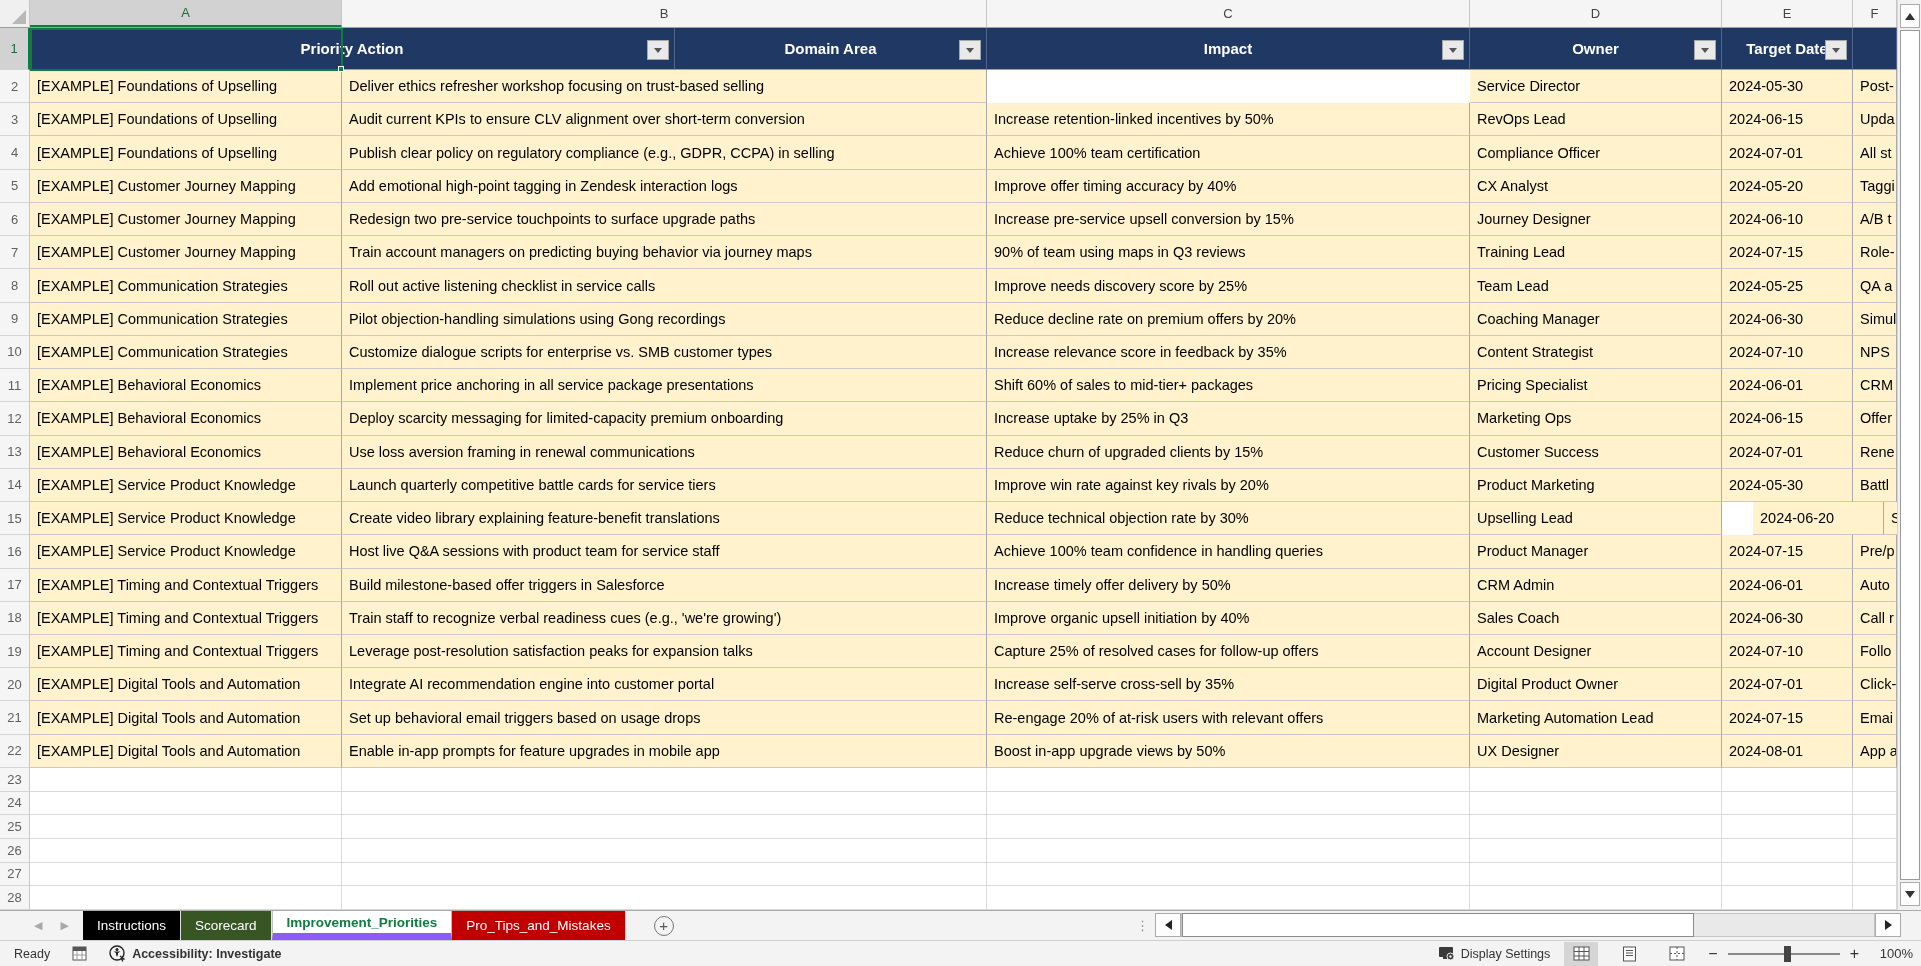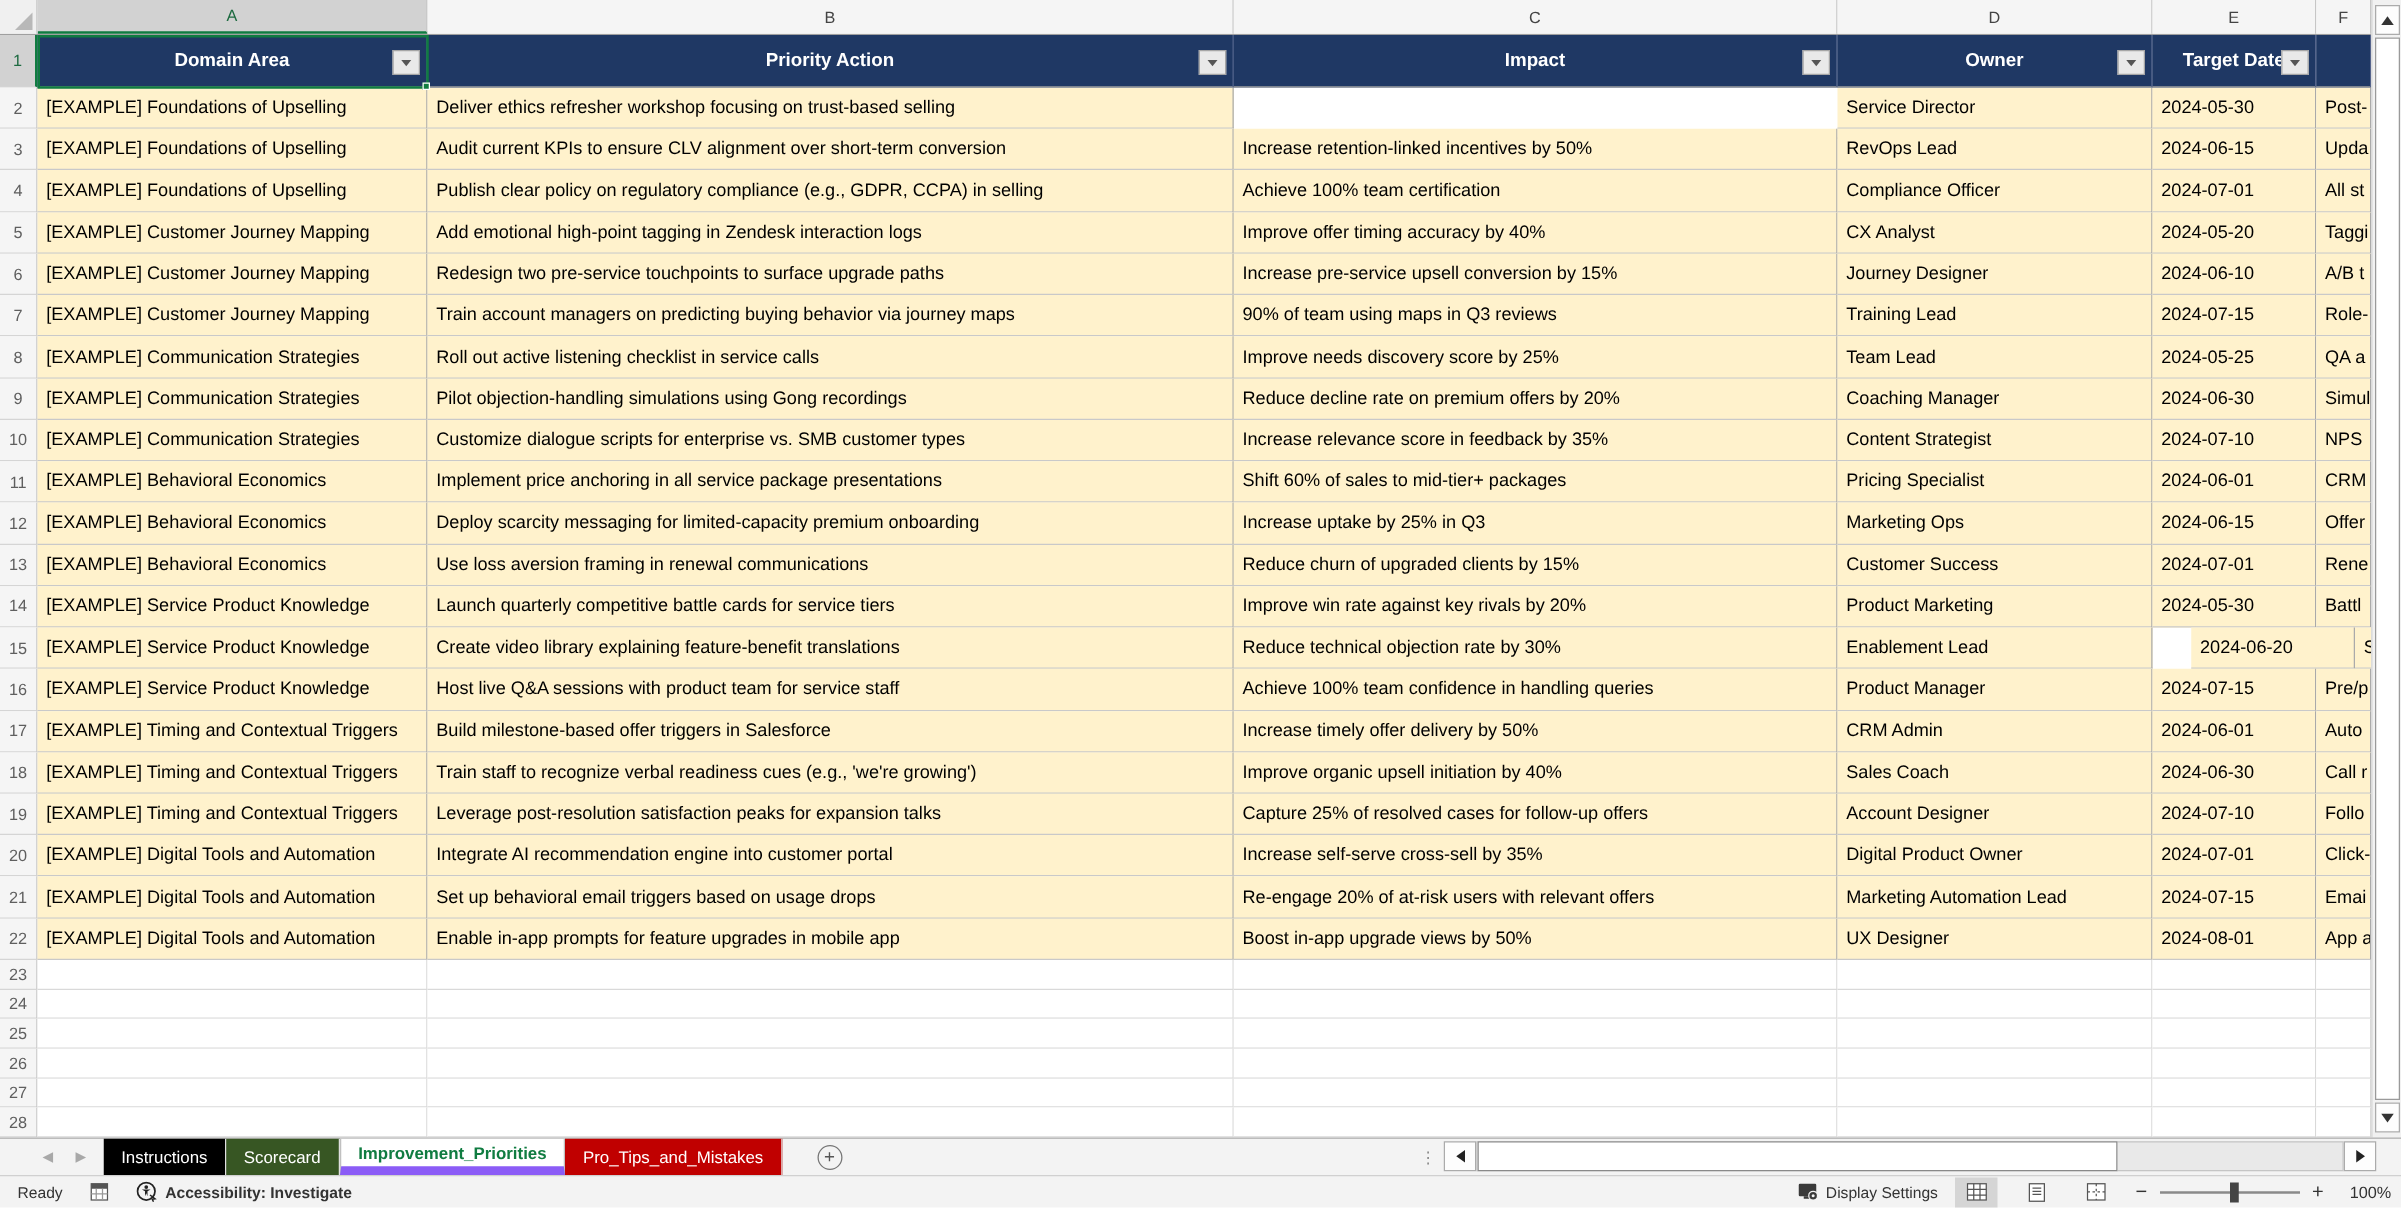--- a/index.html
+++ b/index.html
@@ -109,24 +109,24 @@
         <div class="colletter" style="width: 483px; flex: 0 0 483px;">C</div>
         <div class="colletter" style="width: 252px; flex: 0 0 252px;">D</div>
         <div class="colletter" style="width: 131px; flex: 0 0 131px;">E</div>
         <div class="colletter" style="width: 44px; flex: 0 0 44px;">F</div>
       </div>
   </div>
 
   <div id="grid">
     <div class="row" id="headerrow">
         <div class="gut sel">1</div>
-        <div class="hcell" style="width: 312px; flex: 0 0 312px;">Domain Area<div class="filterbtn">
+        <div class="hcell" style="width: 645px; flex: 0 0 645px;">Priority Action<div class="filterbtn">
             <div class="arr"></div>
           </div></div>
-        <div class="hcell" style="width: 645px; flex: 0 0 645px;">Priority Action<div class="filterbtn">
+        <div class="hcell" style="width: 312px; flex: 0 0 312px;">Domain Area<div class="filterbtn">
             <div class="arr"></div>
           </div></div>
         <div class="hcell" style="width: 483px; flex: 0 0 483px;">Impact<div class="filterbtn">
             <div class="arr"></div>
           </div></div>
         <div class="hcell" style="width: 252px; flex: 0 0 252px;">Owner<div class="filterbtn">
             <div class="arr"></div>
           </div></div>
         <div class="hcell" style="width: 131px; flex: 0 0 131px;">Target Date<div class="filterbtn">
             <div class="arr"></div>
@@ -249,21 +249,21 @@
           <div class="dcell" style="width: 483px; flex: 0 0 483px;">Improve win rate against key rivals by 20%</div>
           <div class="dcell" style="width: 252px; flex: 0 0 252px;">Product Marketing</div>
           <div class="dcell" style="width: 131px; flex: 0 0 131px;">2024-05-30</div>
           <div class="dcell" style="width: 44px; flex: 0 0 44px;">Battl</div>
         </div>
         <div class="row drow">
           <div class="gut">15</div>
           <div class="dcell" style="width: 312px; flex: 0 0 312px;">[EXAMPLE] Service Product Knowledge</div>
           <div class="dcell" style="width: 645px; flex: 0 0 645px;">Create video library explaining feature-benefit translations</div>
           <div class="dcell" style="width: 483px; flex: 0 0 483px;">Reduce technical objection rate by 30%</div>
-          <div class="dcell" style="width: 252px; flex: 0 0 252px;">Enablement Lead</div>
+          <div class="dcell" style="width: 252px; flex: 0 0 252px;">Upselling Lead</div>
           <div class="dcell" style="width: 131px; flex: 0 0 131px; margin-left: 31px;">2024-06-20</div>
           <div class="dcell" style="width: 44px; flex: 0 0 44px;">Supp</div>
         </div>
         <div class="row drow">
           <div class="gut">16</div>
           <div class="dcell" style="width: 312px; flex: 0 0 312px;">[EXAMPLE] Service Product Knowledge</div>
           <div class="dcell" style="width: 645px; flex: 0 0 645px;">Host live Q&amp;A sessions with product team for service staff</div>
           <div class="dcell" style="width: 483px; flex: 0 0 483px;">Achieve 100% team confidence in handling queries</div>
           <div class="dcell" style="width: 252px; flex: 0 0 252px;">Product Manager</div>
           <div class="dcell" style="width: 131px; flex: 0 0 131px;">2024-07-15</div>

